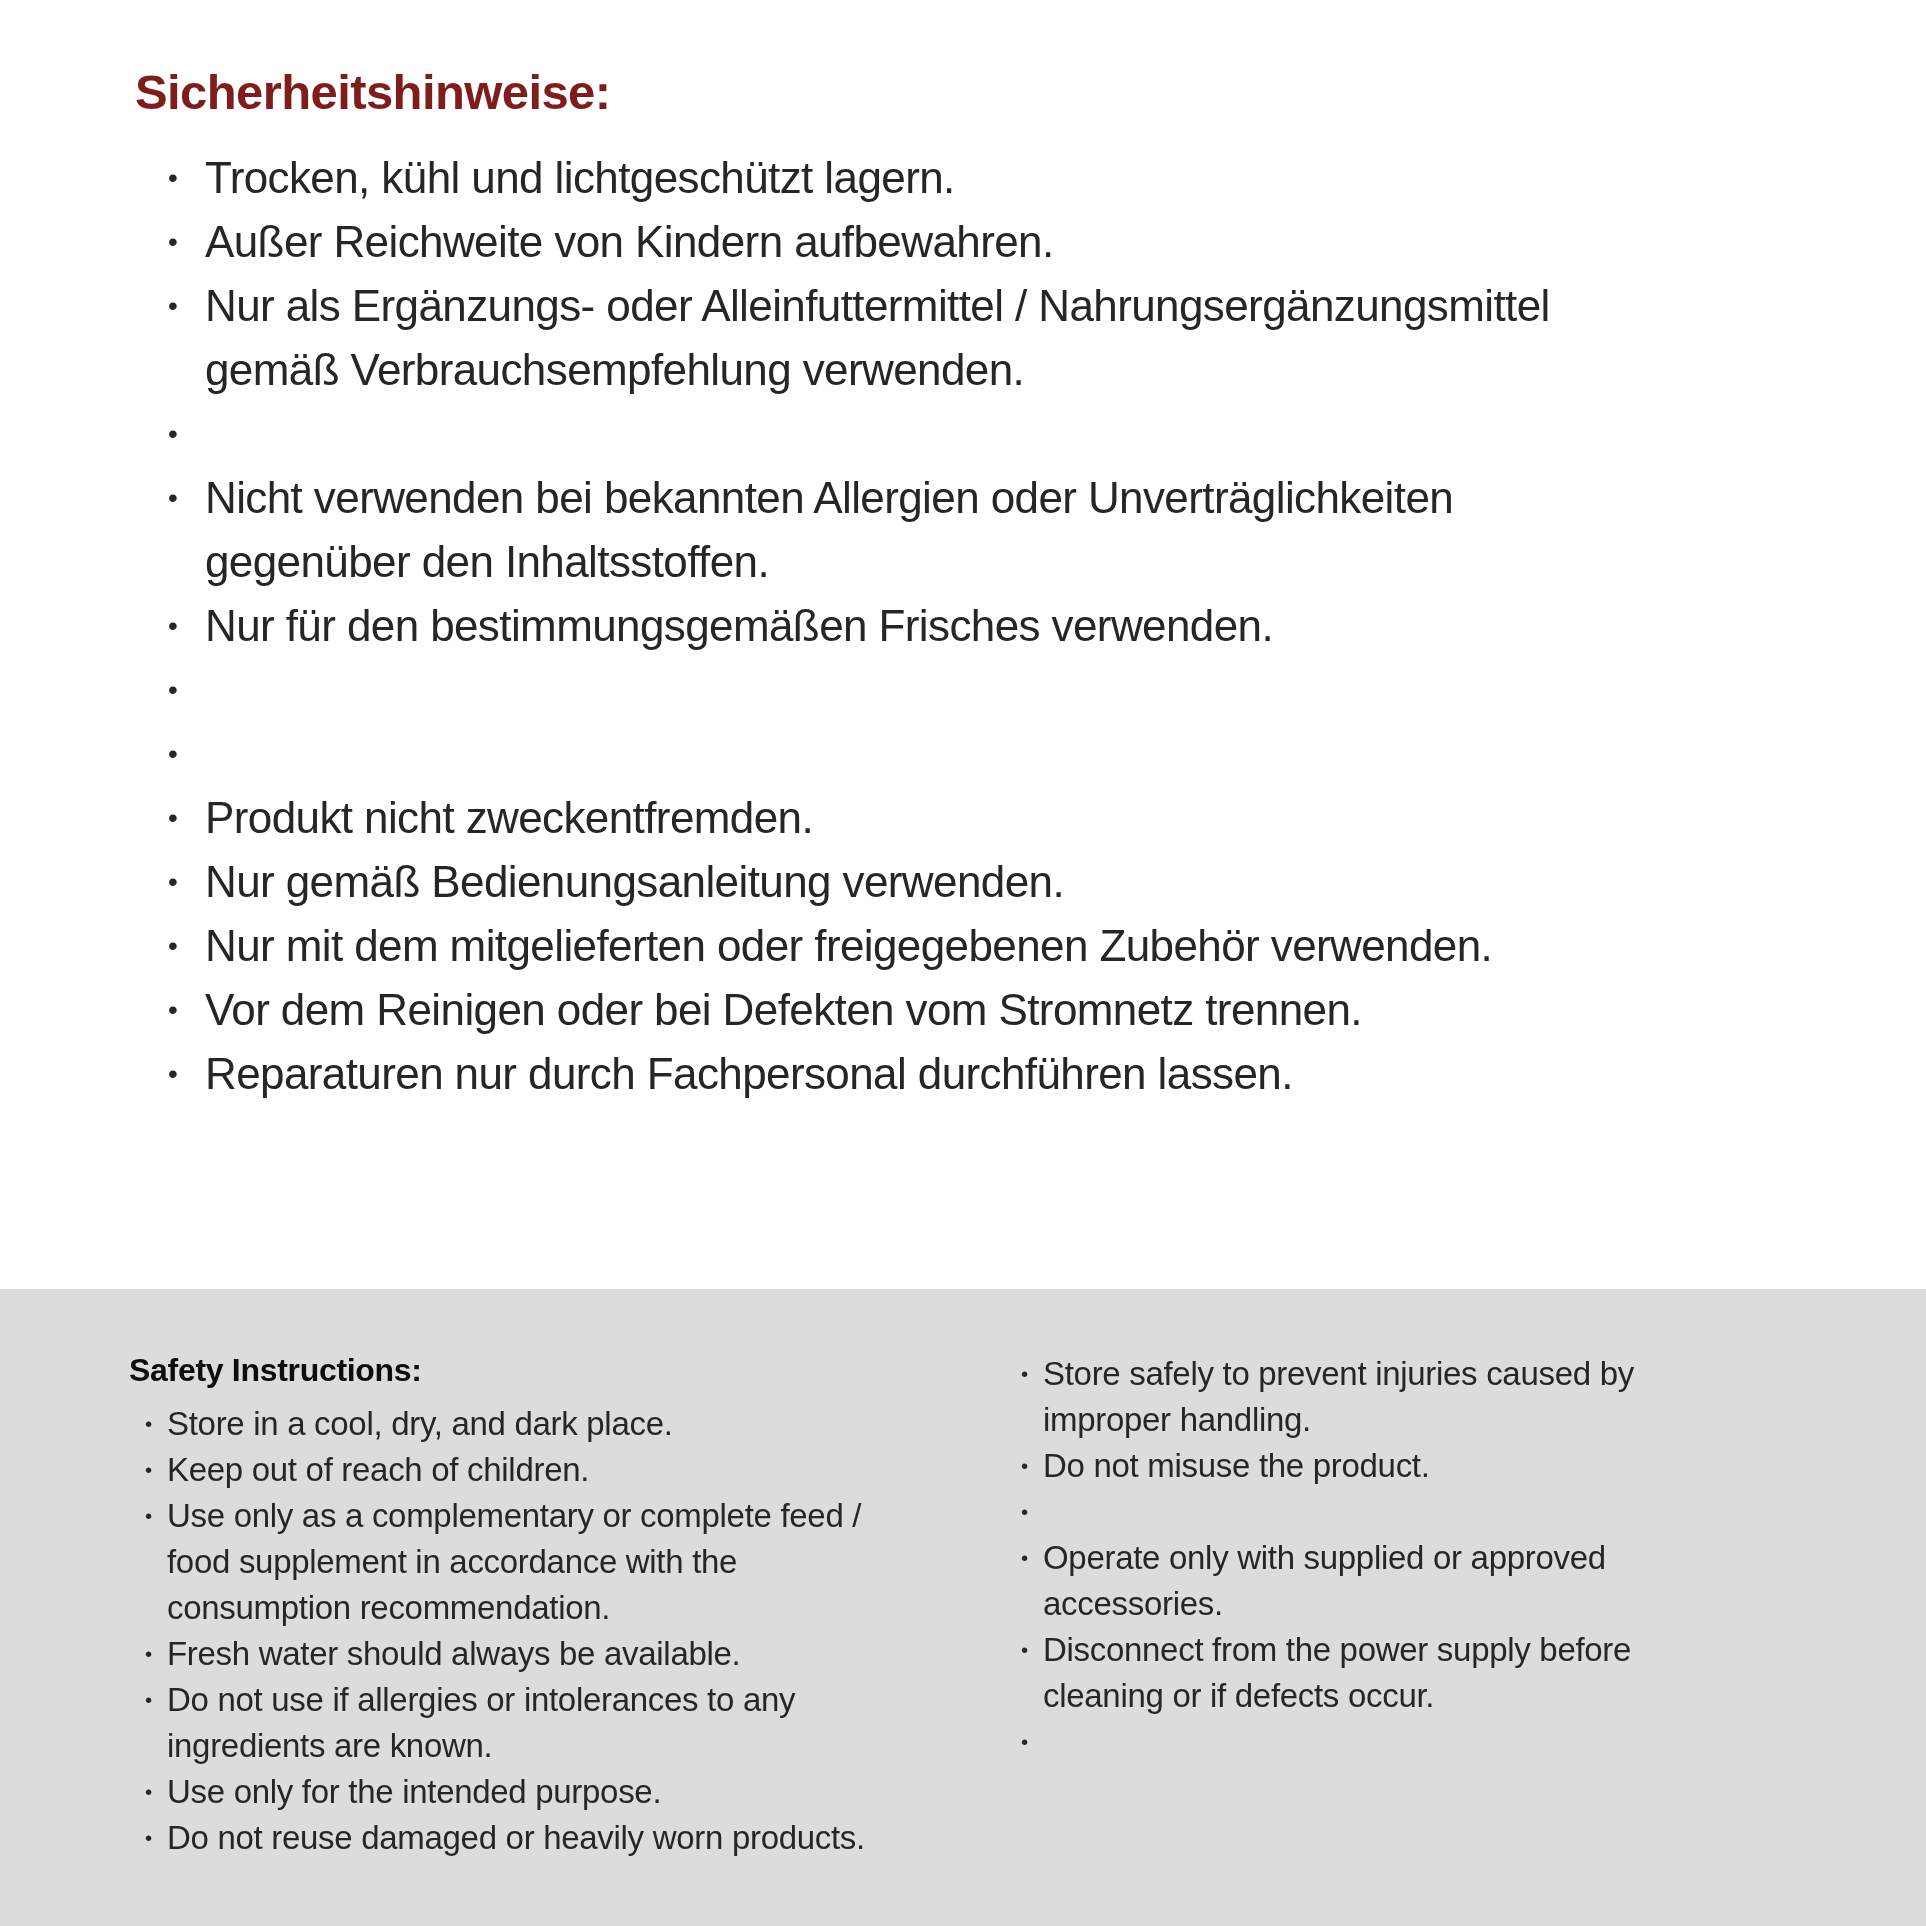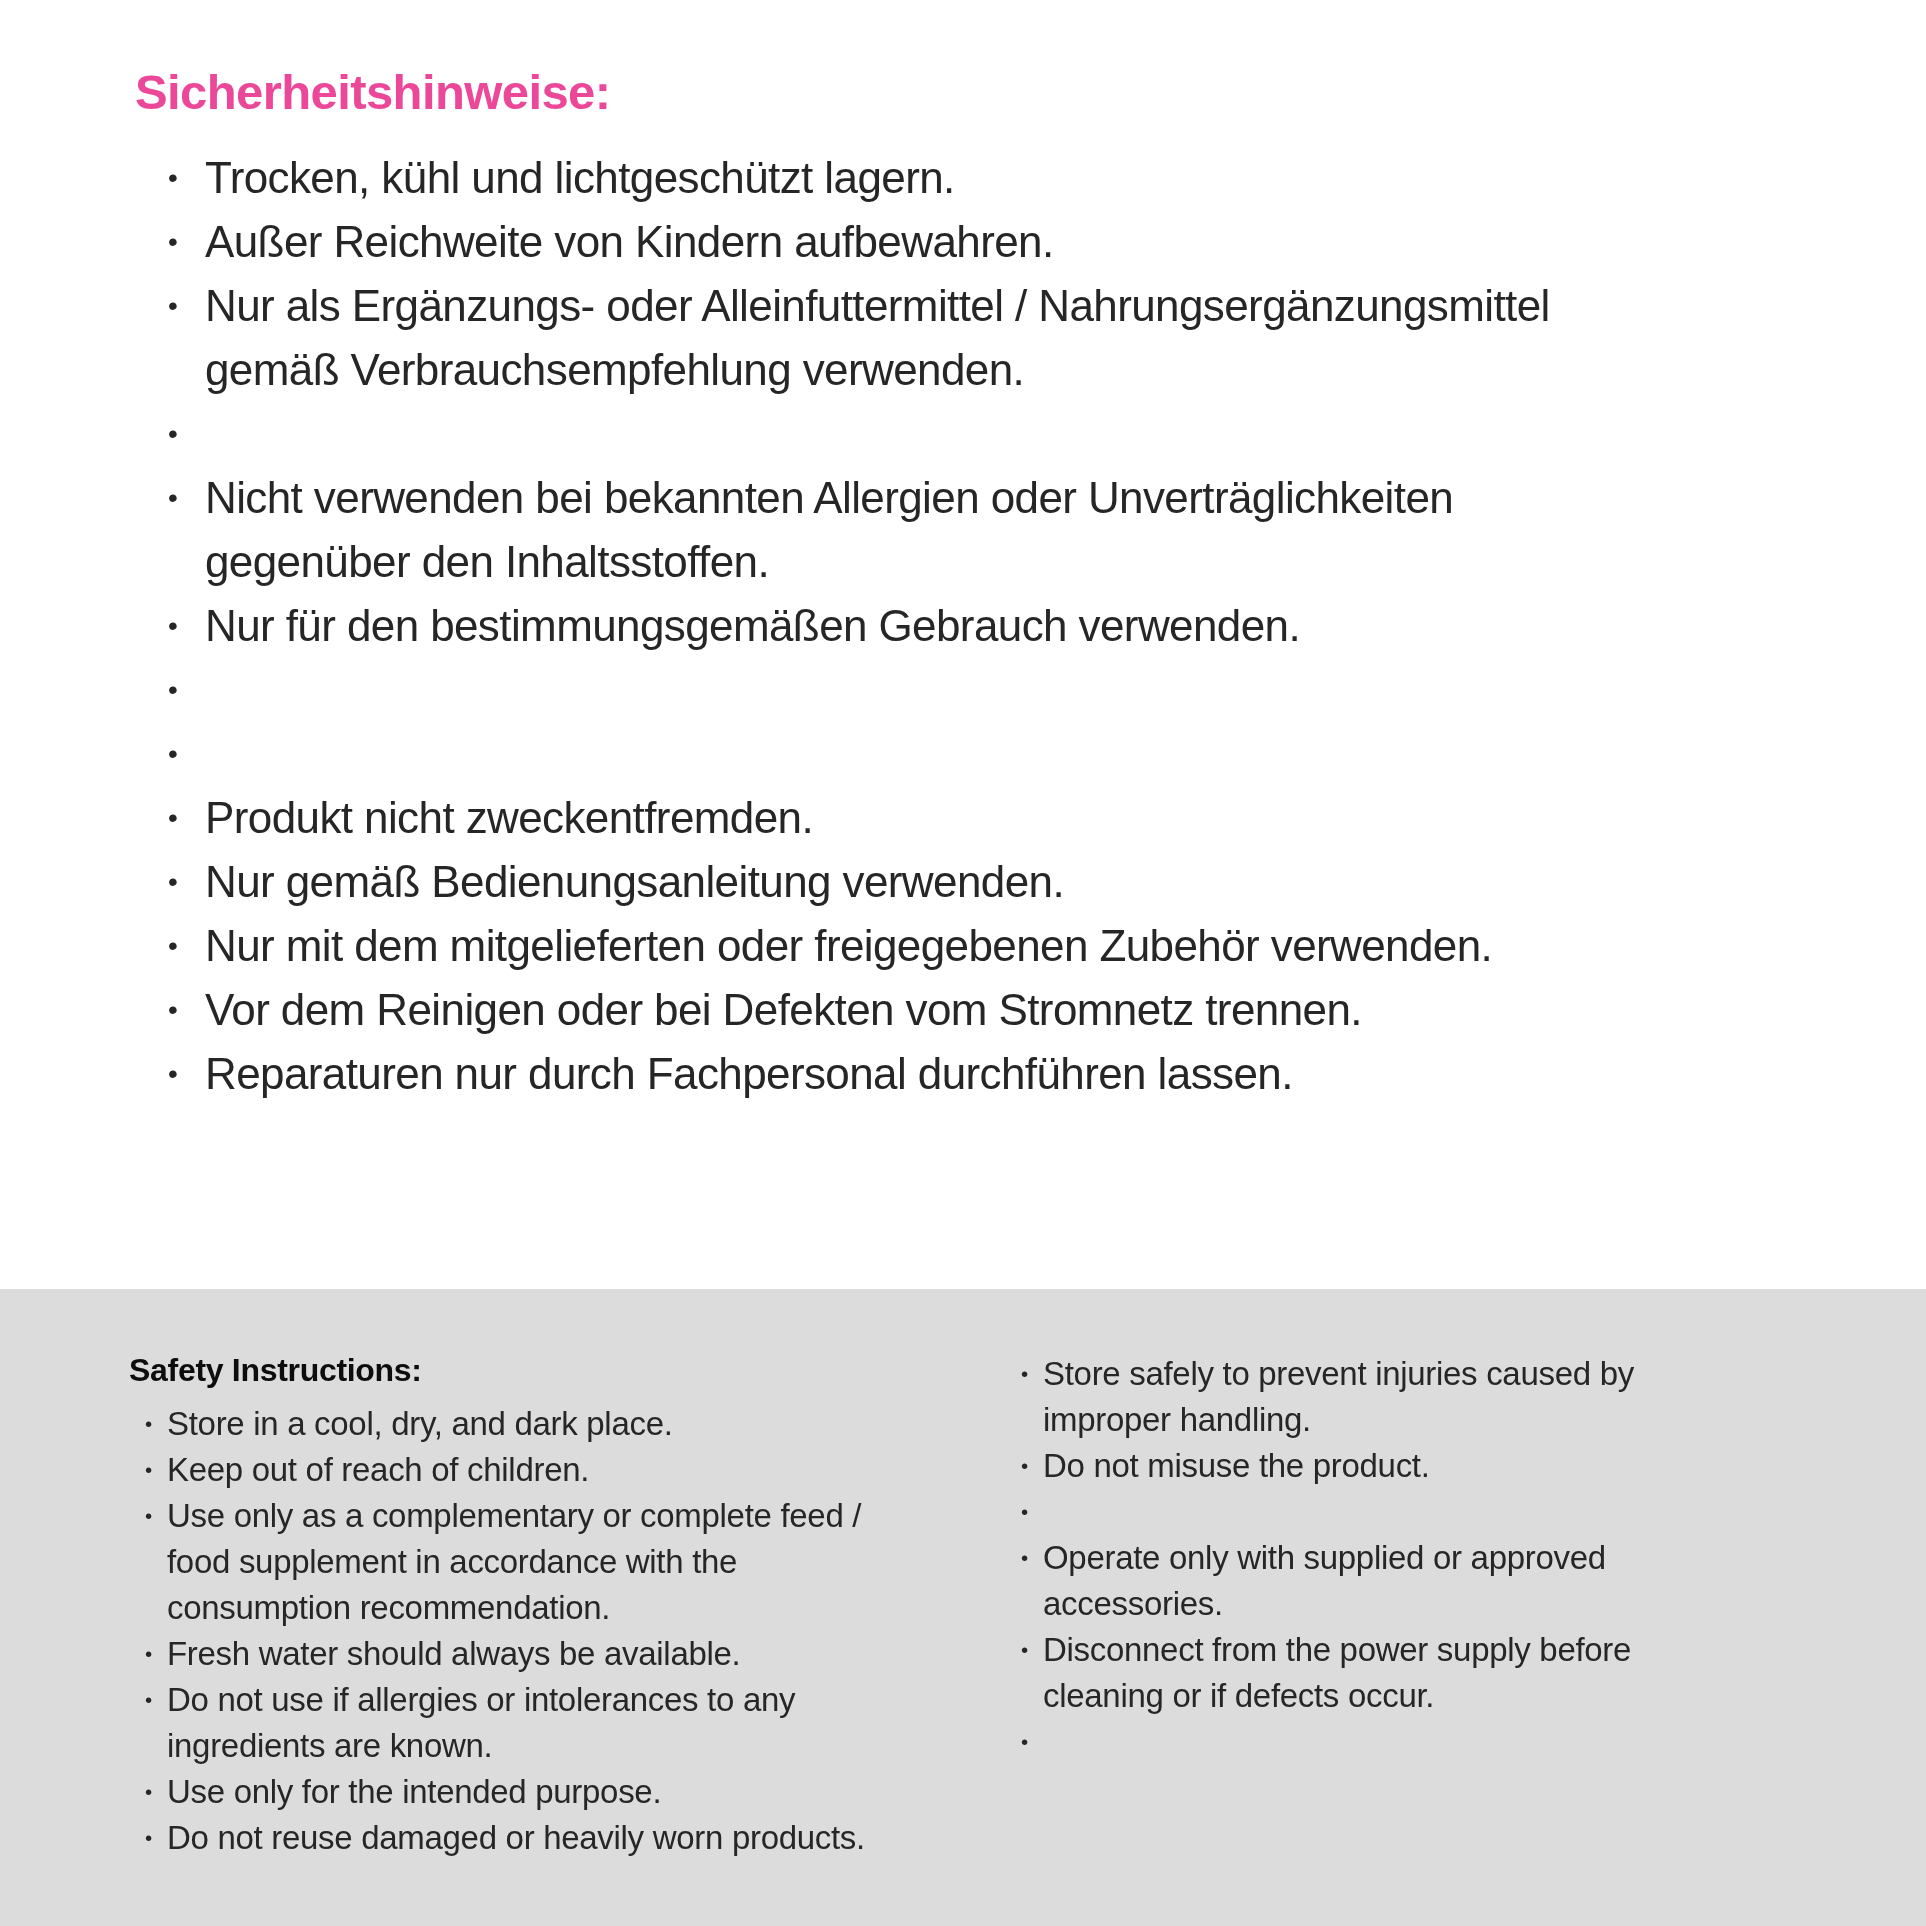--- a/index.html
+++ b/index.html
@@ -19,21 +19,21 @@
   
   .de-heading {
     position: absolute;
     left: 135px;
     top: 68px;
     margin: 0;
     font-size: 49px;
     line-height: 1.0;
     font-weight: 700;
     letter-spacing: -0.6px;
-    color: #ec4899;
+    color: #7f1d1d;
   }
   .de-list {
     position: absolute;
     left: 168px;
     top: 146px;
     width: 1727px;
     margin: 0;
     padding: 0;
     list-style: none;
   }
@@ -130,21 +130,21 @@
   <li>
       <span class="bullet">•</span>
     </li>
   <li>
       <span class="bullet">•</span>
       <span class="txt">Nicht verwenden bei bekannten Allergien oder Unverträglichkeiten
 gegenüber den Inhaltsstoffen.</span>
     </li>
   <li>
       <span class="bullet">•</span>
-      <span class="txt">Nur für den bestimmungsgemäßen Gebrauch verwenden.</span>
+      <span class="txt">Nur für den bestimmungsgemäßen Frisches verwenden.</span>
     </li>
   <li>
       <span class="bullet">•</span>
     </li>
   <li>
       <span class="bullet">•</span>
     </li>
   <li>
       <span class="bullet">•</span>
       <span class="txt">Produkt nicht zweckentfremden.</span>

